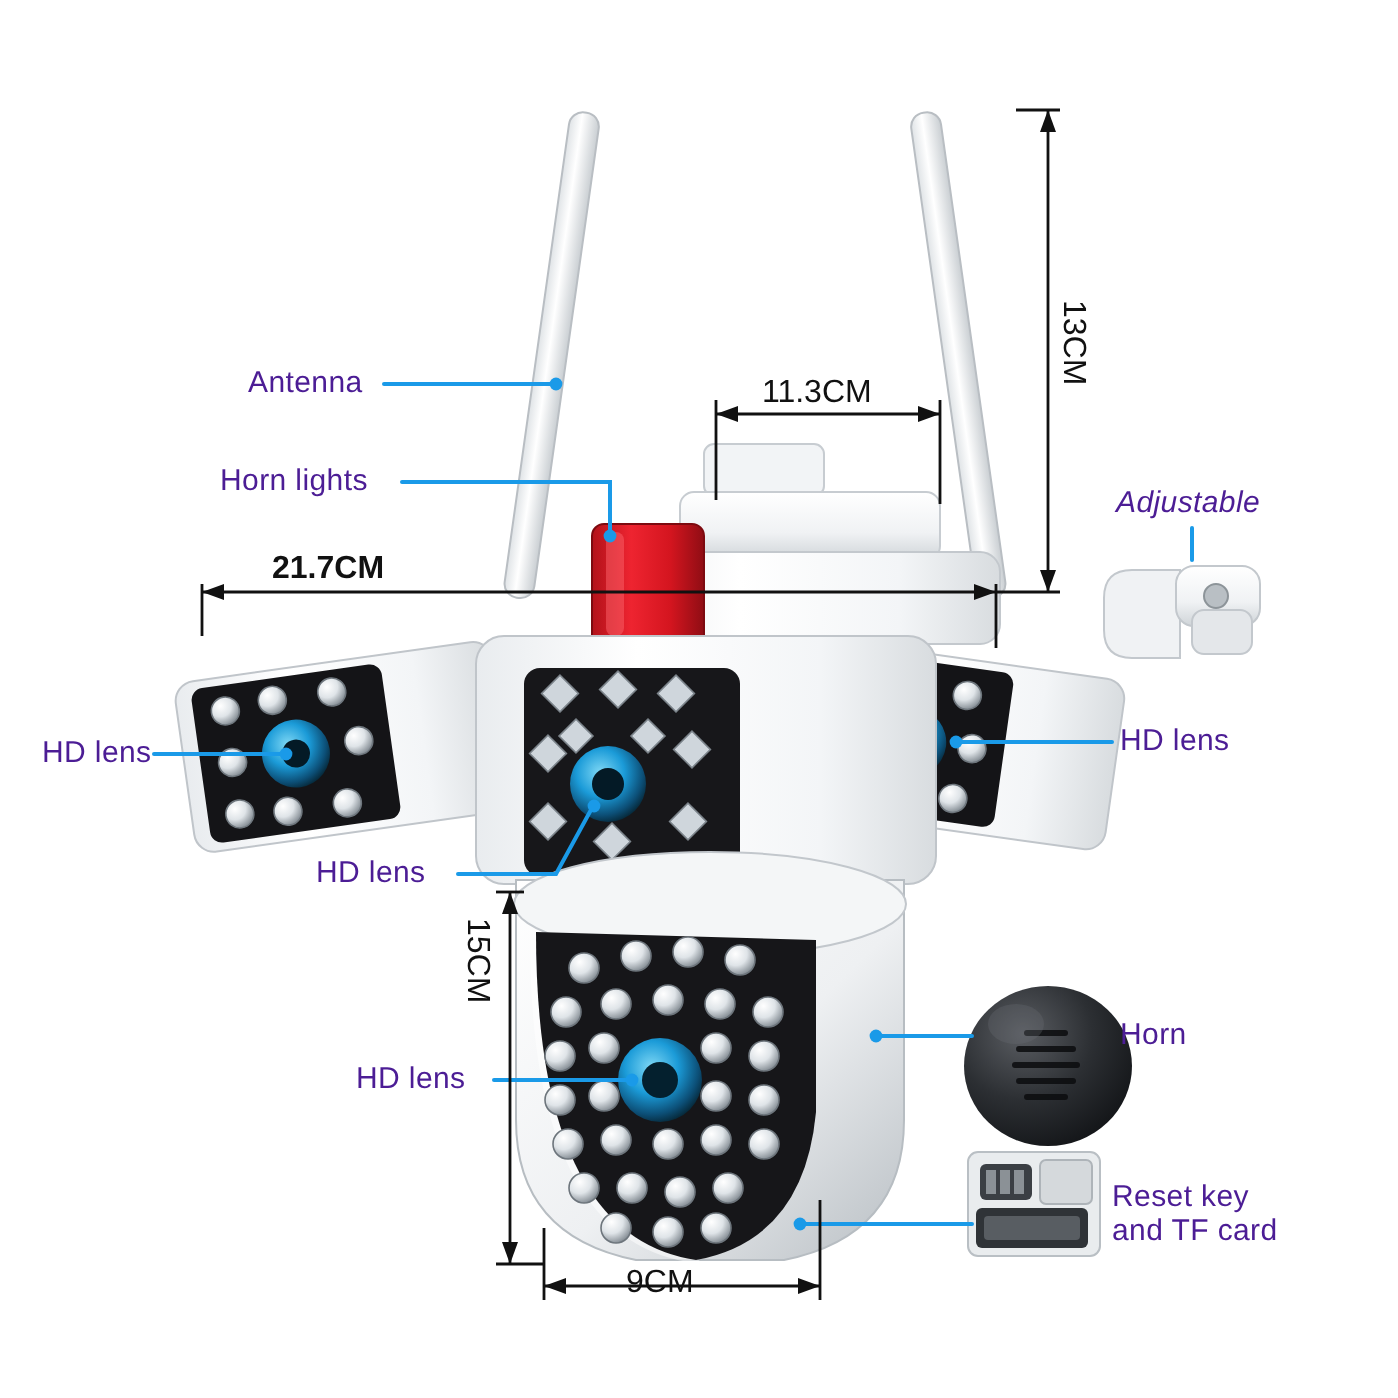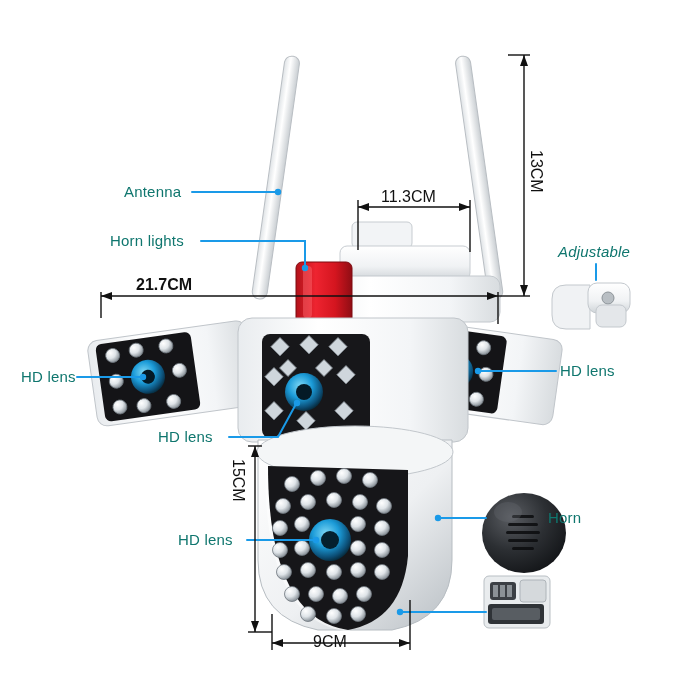--- a/index.html
+++ b/index.html
@@ -10,21 +10,21 @@
   #root {
     position: relative;
     width: 699px;
     height: 699px;
     background: #ffffff;
     font-family: "Liberation Sans", sans-serif;
     overflow: hidden;
   }
   .label {
     position: absolute;
-    color: #0f766e;
+    color: #4c1d95;
     font-size: 15px;
     line-height: 1.15;
     white-space: pre;
     letter-spacing: 0.2px;
   }
   .dim-label {
     position: absolute;
     color: #111111;
     font-size: 16px;
     white-space: pre;
@@ -317,22 +317,24 @@
   <div class="label" style="left:21px; top:368px;">HD lens</div>
 
   <div class="label" style="left:158px; top:428px;">HD lens</div>
 
   <div class="label" style="left:560px; top:362px;">HD lens</div>
 
   <div class="label" style="left:178px; top:531px;">HD lens</div>
 
   <div class="label" style="left:558px; top:243px;font-style:italic;">Adjustable</div>
 
-  <div class="label" style="left:548px; top:509px;">Horn</div>
-
+  <div class="label" style="left:560px; top:509px;">Horn</div>
+
+  <div class="label" style="left:556px; top:590px;">Reset key
+and TF card</div>
 
   <div class="dim-label" style="left:136px; top:276px;font-weight:bold;">21.7CM</div>
 
   <div class="dim-label" style="left:381px; top:188px;">11.3CM</div>
 
   <div class="dim-label vert" style="left:527px; top:150px;">13CM</div>
 
   <div class="dim-label vert" style="left:229px; top:459px;">15CM</div>
 
   <div class="dim-label" style="left:313px; top:633px;text-align:center;">9CM</div>

